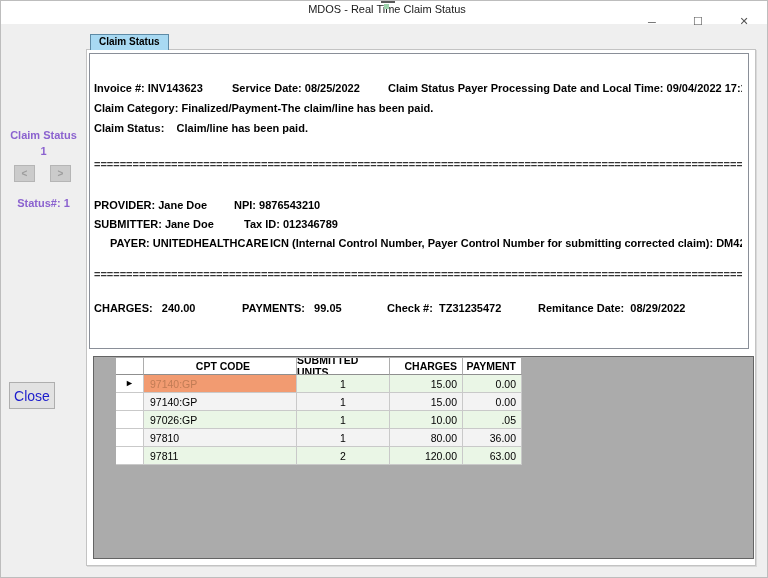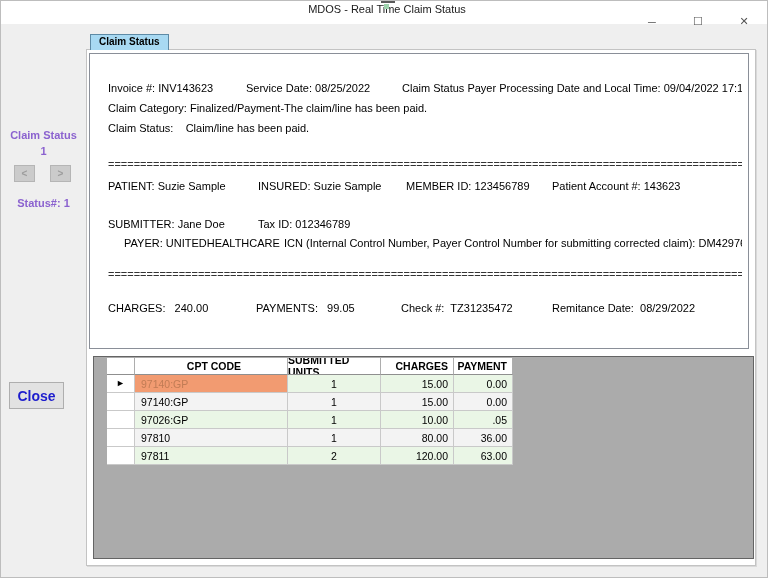--- a/index.html
+++ b/index.html
@@ -39,30 +39,30 @@
     background:#ffffff; border:1px solid #c3c3c3;
     box-shadow:1px 1px 0 #d9d9d9; z-index:1;
   }
   
   #claim-info-panel {
     position:absolute; left:88px; top:52px; width:660px; height:296px;
     background:#ffffff; border:1px solid #8a8f98; z-index:2; overflow:hidden;
   }
   .info-line {
     position:absolute; left:4px; right:6px; height:14px;
-    font-size:11px; font-weight:normal; color:#000; white-space:pre; overflow:hidden;margin-left:14px;
+    font-size:11px; font-weight:bold; color:#000; white-space:pre; overflow:hidden;
   }
   .seg { position:absolute; top:0; white-space:pre; }
   .sep-line { letter-spacing:0px; color:#333; }
   
   #grid-panel {
     position:absolute; left:92px; top:355px; width:661px; height:203px;
     background:#ababab; border:1px solid #646464; z-index:2;
   }
-  #grid { position:absolute; left:13px; top:1px; }
+  #grid { position:absolute; left:1px; top:1px;padding-left:21px; }
   .g-row { display:flex; }
   .g-cell {
     height:18px; border-right:1px solid #c9c9c9; border-bottom:1px solid #c9c9c9;
     font-size:10.5px; display:flex; align-items:center; background:#fff;
     overflow:hidden;
   }
   .g-head { height:17px; font-weight:bold; justify-content:center; background:#fff;
             border-right:1px solid #adadad; border-bottom:1px solid #8f8f8f; }
   .c-rowhdr { width:28px; justify-content:center; }
   .c-cpt    { width:153px; padding-left:6px; }
@@ -78,23 +78,23 @@
     position:absolute; left:0; width:85px; text-align:center;
     font-size:11px; font-weight:bold; color:#8b62cf;
   }
   .nav-btn {
     position:absolute; top:164px; width:21px; height:17px;
     background:#cbcbcb; border:1px solid #b5b5b5;
     font-size:10px; font-weight:bold; color:#9d9d9d;
     display:flex; align-items:center; justify-content:center; cursor:default;
   }
   #close-button {
-    position:absolute; left:8px; top:381px; width:55px; height:27px;
+    position:absolute; left:8px; top:381px; width:46px; height:27px;
     background:#e2e2e2; border:1px solid #aeaeae;
-    font-size:14px; font-weight:bold; color:#1c1ccd;
+    font-size:14px; font-weight:normal; color:#1c1ccd;
     display:flex; align-items:center; justify-content:center; cursor:default;
   }
 </style>
 </head>
 <body>
 
 <div id="window">
 
   <div id="titlebar">
     <div id="app-icon"></div>
@@ -118,25 +118,23 @@
 
   <div id="claim-info-panel">
     <div class="info-line" style="top:28px;">
       <span class="seg" style="left:0;">Invoice #: INV143623</span>
       <span class="seg" style="left:138px;">Service Date: 08/25/2022</span>
       <span class="seg" style="left:294px;">Claim Status Payer Processing Date and Local Time: 09/04/2022 17:19:37</span>
     </div>
     <div class="info-line" style="top:68px;">Claim Status:    Claim/line has been paid.</div>
     <div class="info-line" style="top:48px;">Claim Category: Finalized/Payment-The claim/line has been paid.</div>
     <div class="info-line sep-line" style="top:104px;">==========================================================================================================================================================</div>
-    <div class="info-line" style="top:126px;">
-      <span class="seg" style="left:0;">PATIENT: Suzie Sample</span>
-      <span class="seg" style="left:150px;">INSURED: Suzie Sample</span>
-      <span class="seg" style="left:298px;">MEMBER ID: 123456789</span>
-      <span class="seg" style="left:444px;">Patient Account #: 143623</span>
+    <div class="info-line" style="top:145px;">
+      <span class="seg" style="left:0;">PROVIDER: Jane Doe</span>
+      <span class="seg" style="left:140px;">NPI: 9876543210</span>
     </div>
     <div class="info-line" style="top:164px;">
       <span class="seg" style="left:0;">SUBMITTER: Jane Doe</span>
       <span class="seg" style="left:150px;">Tax ID: 012346789</span>
     </div>
     <div class="info-line" style="top:183px;">
       <span class="seg" style="left:16px;">PAYER: UNITEDHEALTHCARE</span>
       <span class="seg" style="left:176px;">ICN (Internal Control Number, Payer Control Number for submitting corrected claim): DM42976637 0108581625</span>
     </div>
     <div class="info-line sep-line" style="top:214px;">==========================================================================================================================================================</div>

